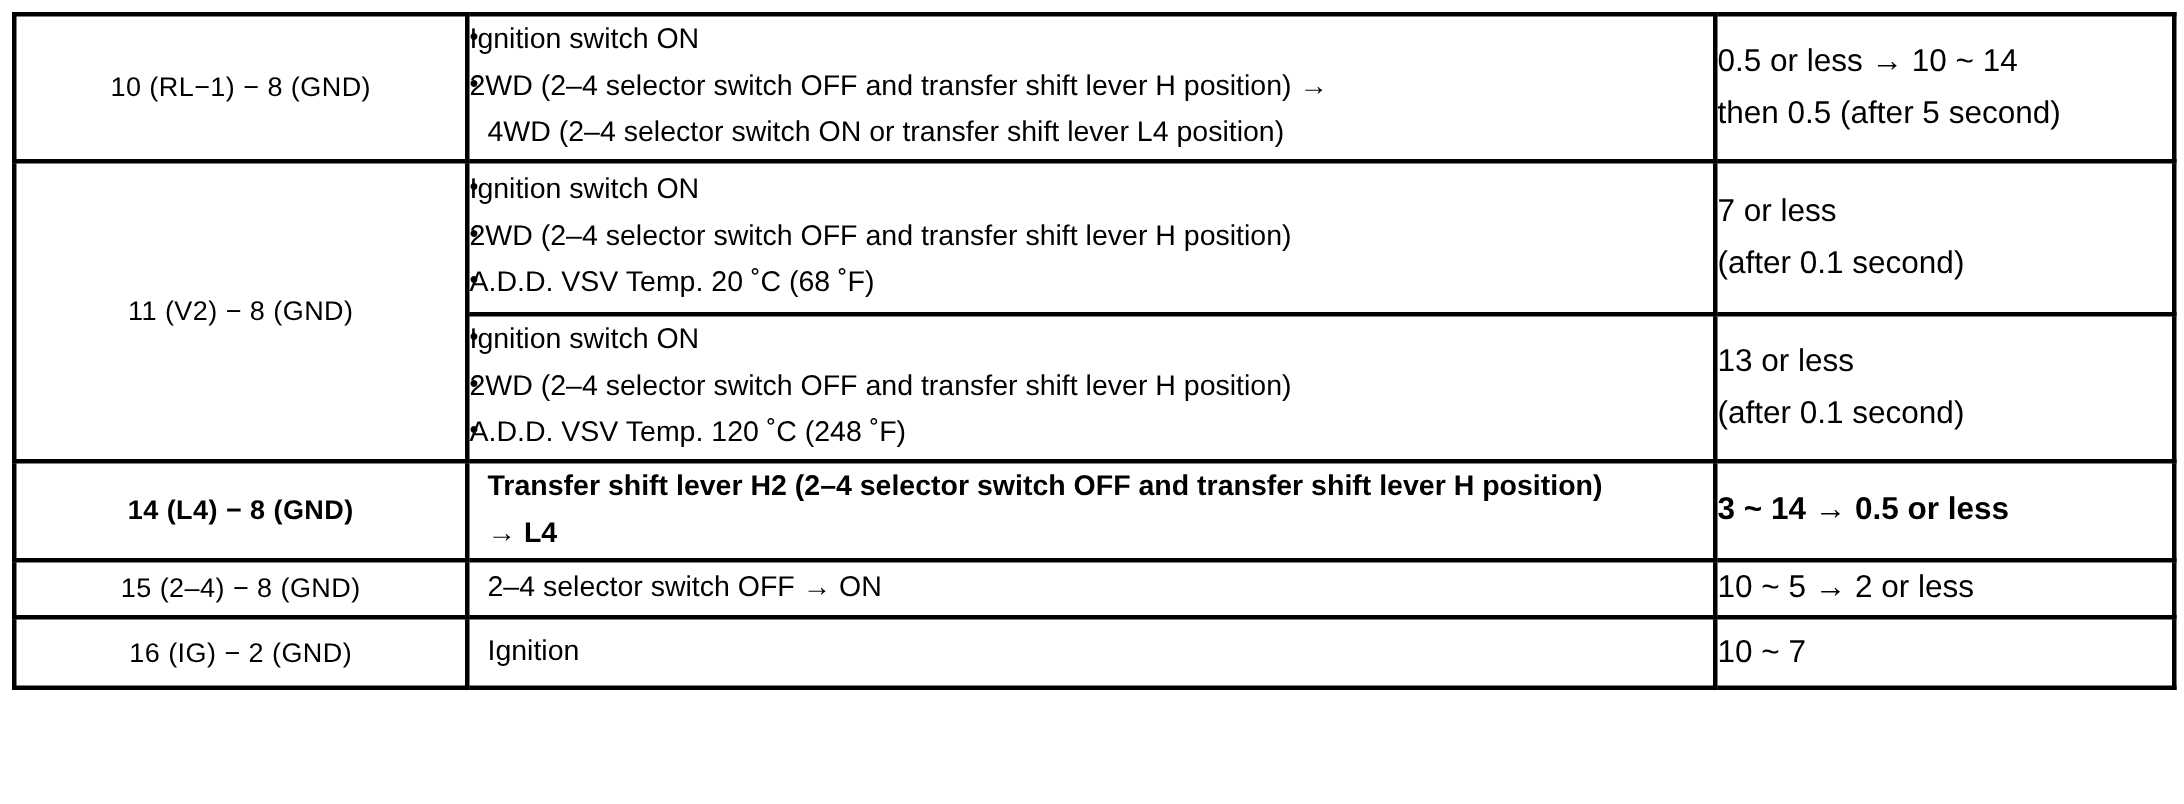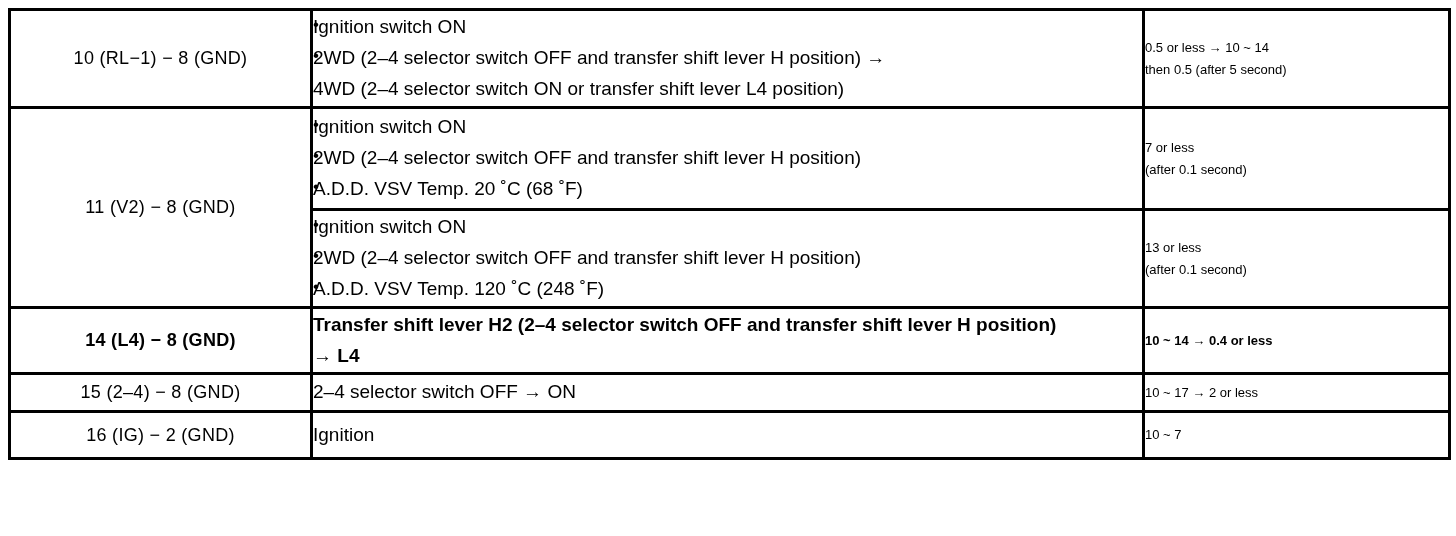--- a/index.html
+++ b/index.html
@@ -54,21 +54,21 @@
 
   .cell-condition {
     text-align: left;
     font-size: 19px;
     padding: 10px 0 10px 14px;
     line-height: 1.62;
   }
 
   .cell-value {
     text-align: left;
-    font-size: 13px;
+    font-size: 21px;
     padding: 10px 0 10px 12px;
     line-height: 1.62;
   }
 
   .line {
     display: block;
     white-space: nowrap;
   }
 
   .line.bullet {
@@ -77,21 +77,21 @@
   .line.bullet::before {
     content: "\2022";
     position: absolute;
     left: 0;
     top: -1px;
     font-size: 17px;
     line-height: inherit;
   }
 
   .line.cont {
-    padding-left: 0;
+    padding-left: 12px;
   }
 
   
   .r-rl1   { height: 98px; }
   .r-v2a   { height: 102px; }
   .r-v2b   { height: 98px; }
   .r-l4    { height: 66px; font-weight: bold; }
   .r-24    { height: 38px; }
   .r-ig    { height: 47px; }
 </style>
@@ -146,31 +146,31 @@
         </td>
       </tr>
 
       <tr class="r-l4">
         <td class="cell-terminal">14 (L4) − 8 (GND)</td>
         <td class="cell-condition">
           <span class="line cont">Transfer shift lever H2 (2–4 selector switch OFF and transfer shift lever H position)</span>
           <span class="line cont">→ L4</span>
         </td>
         <td class="cell-value">
-          <span class="line">10 ~ 14 → 0.4 or less</span>
+          <span class="line">3 ~ 14 → 0.5 or less</span>
         </td>
       </tr>
 
       <tr class="r-24">
         <td class="cell-terminal">15 (2–4) − 8 (GND)</td>
         <td class="cell-condition">
           <span class="line cont">2–4 selector switch OFF → ON</span>
         </td>
         <td class="cell-value">
-          <span class="line">10 ~ 17 → 2 or less</span>
+          <span class="line">10 ~ 5 → 2 or less</span>
         </td>
       </tr>
 
       <tr class="r-ig">
         <td class="cell-terminal">16 (IG) − 2 (GND)</td>
         <td class="cell-condition">
           <span class="line cont">Ignition</span>
         </td>
         <td class="cell-value">
           <span class="line">10 ~ 7</span>

